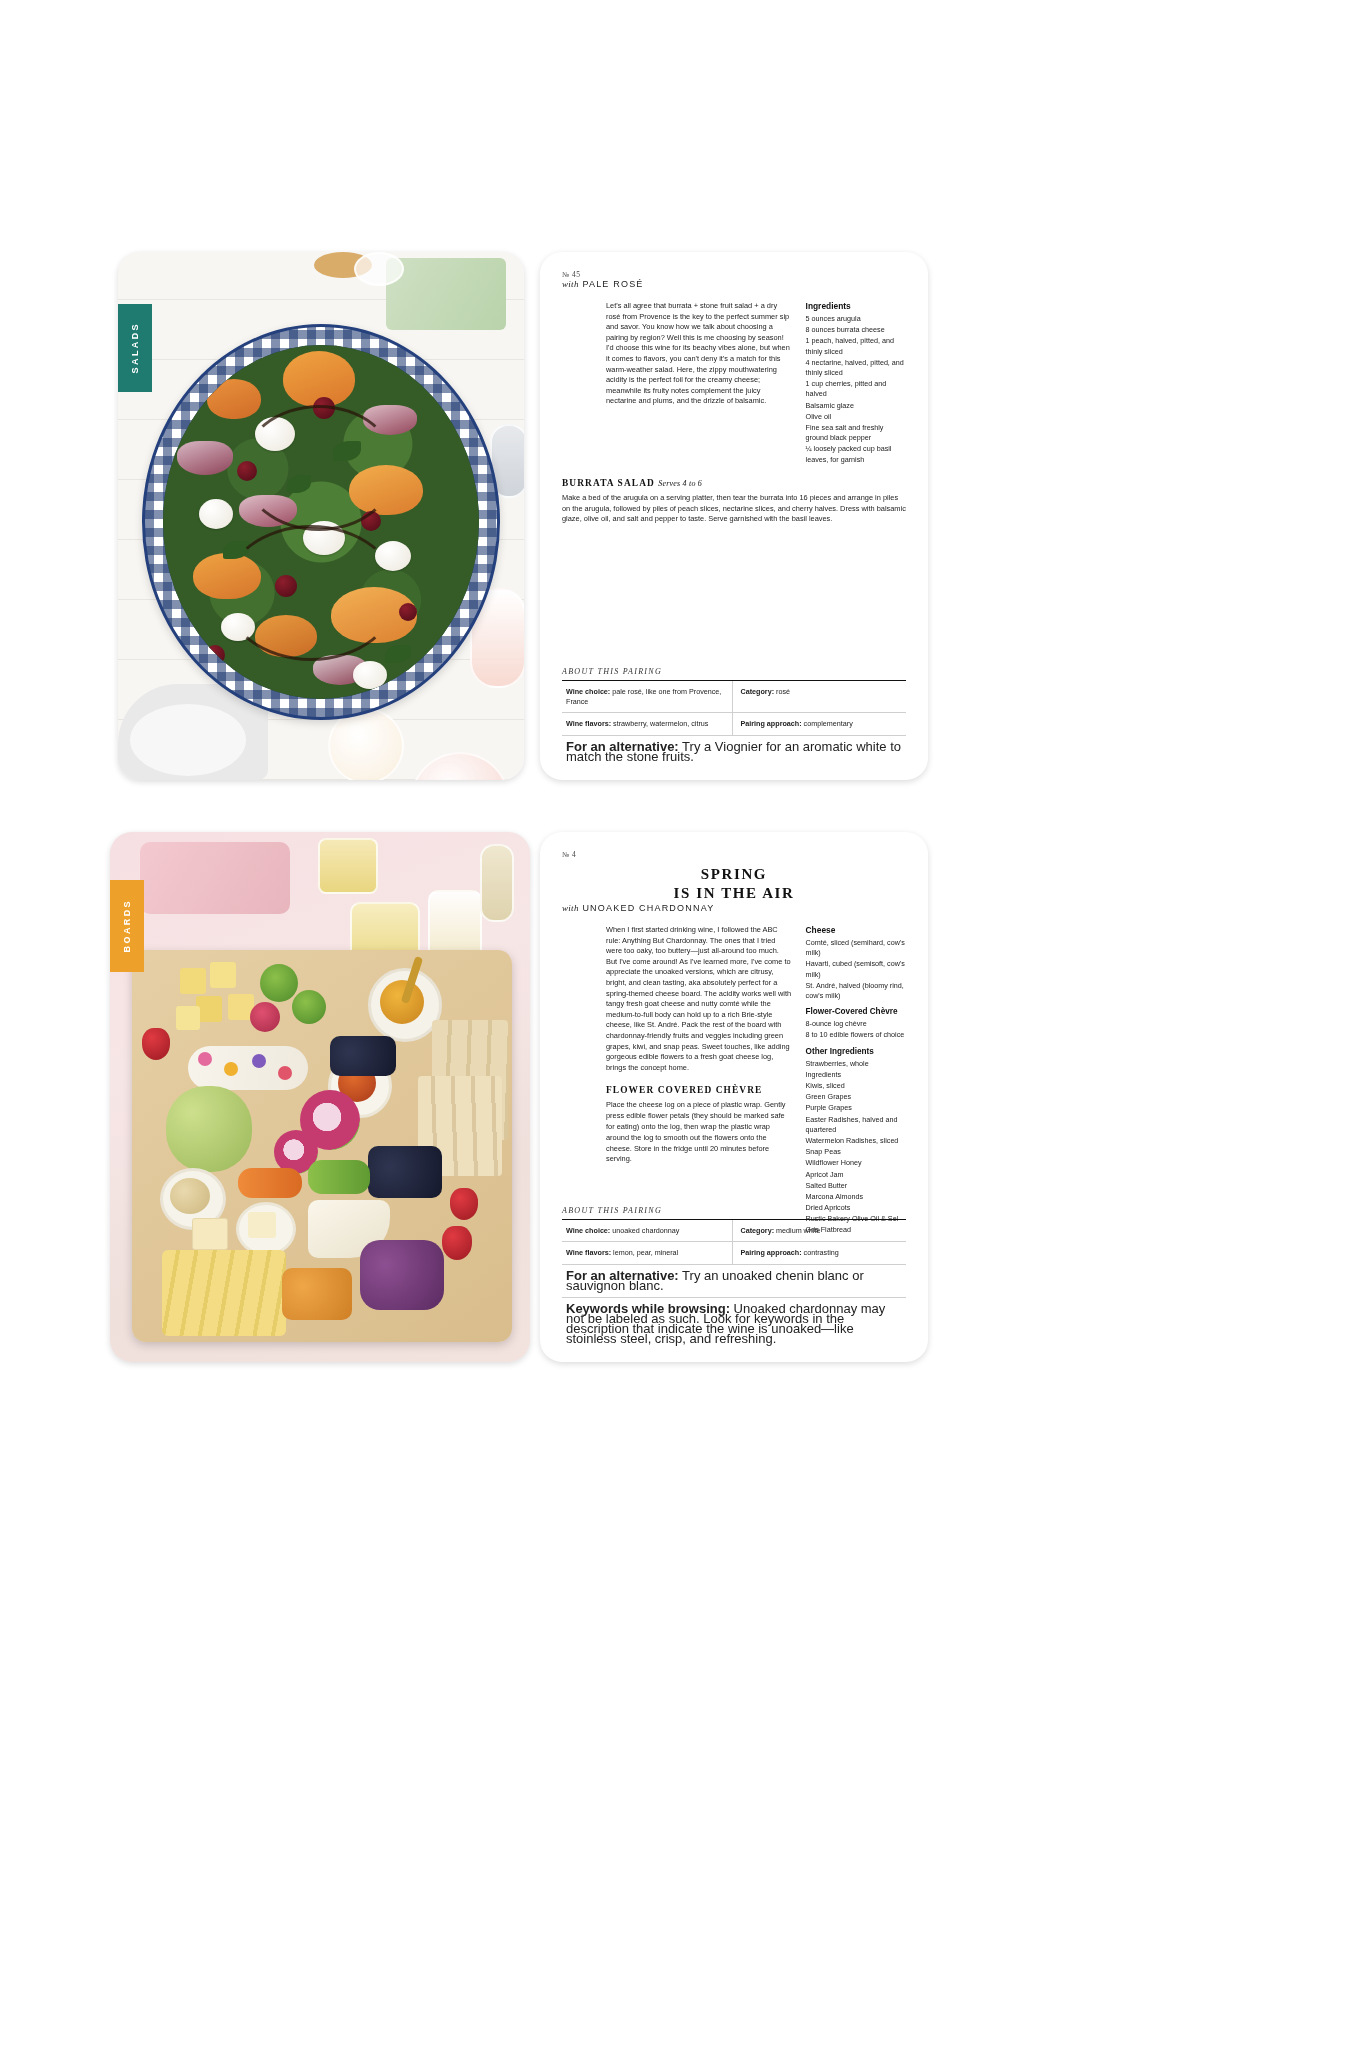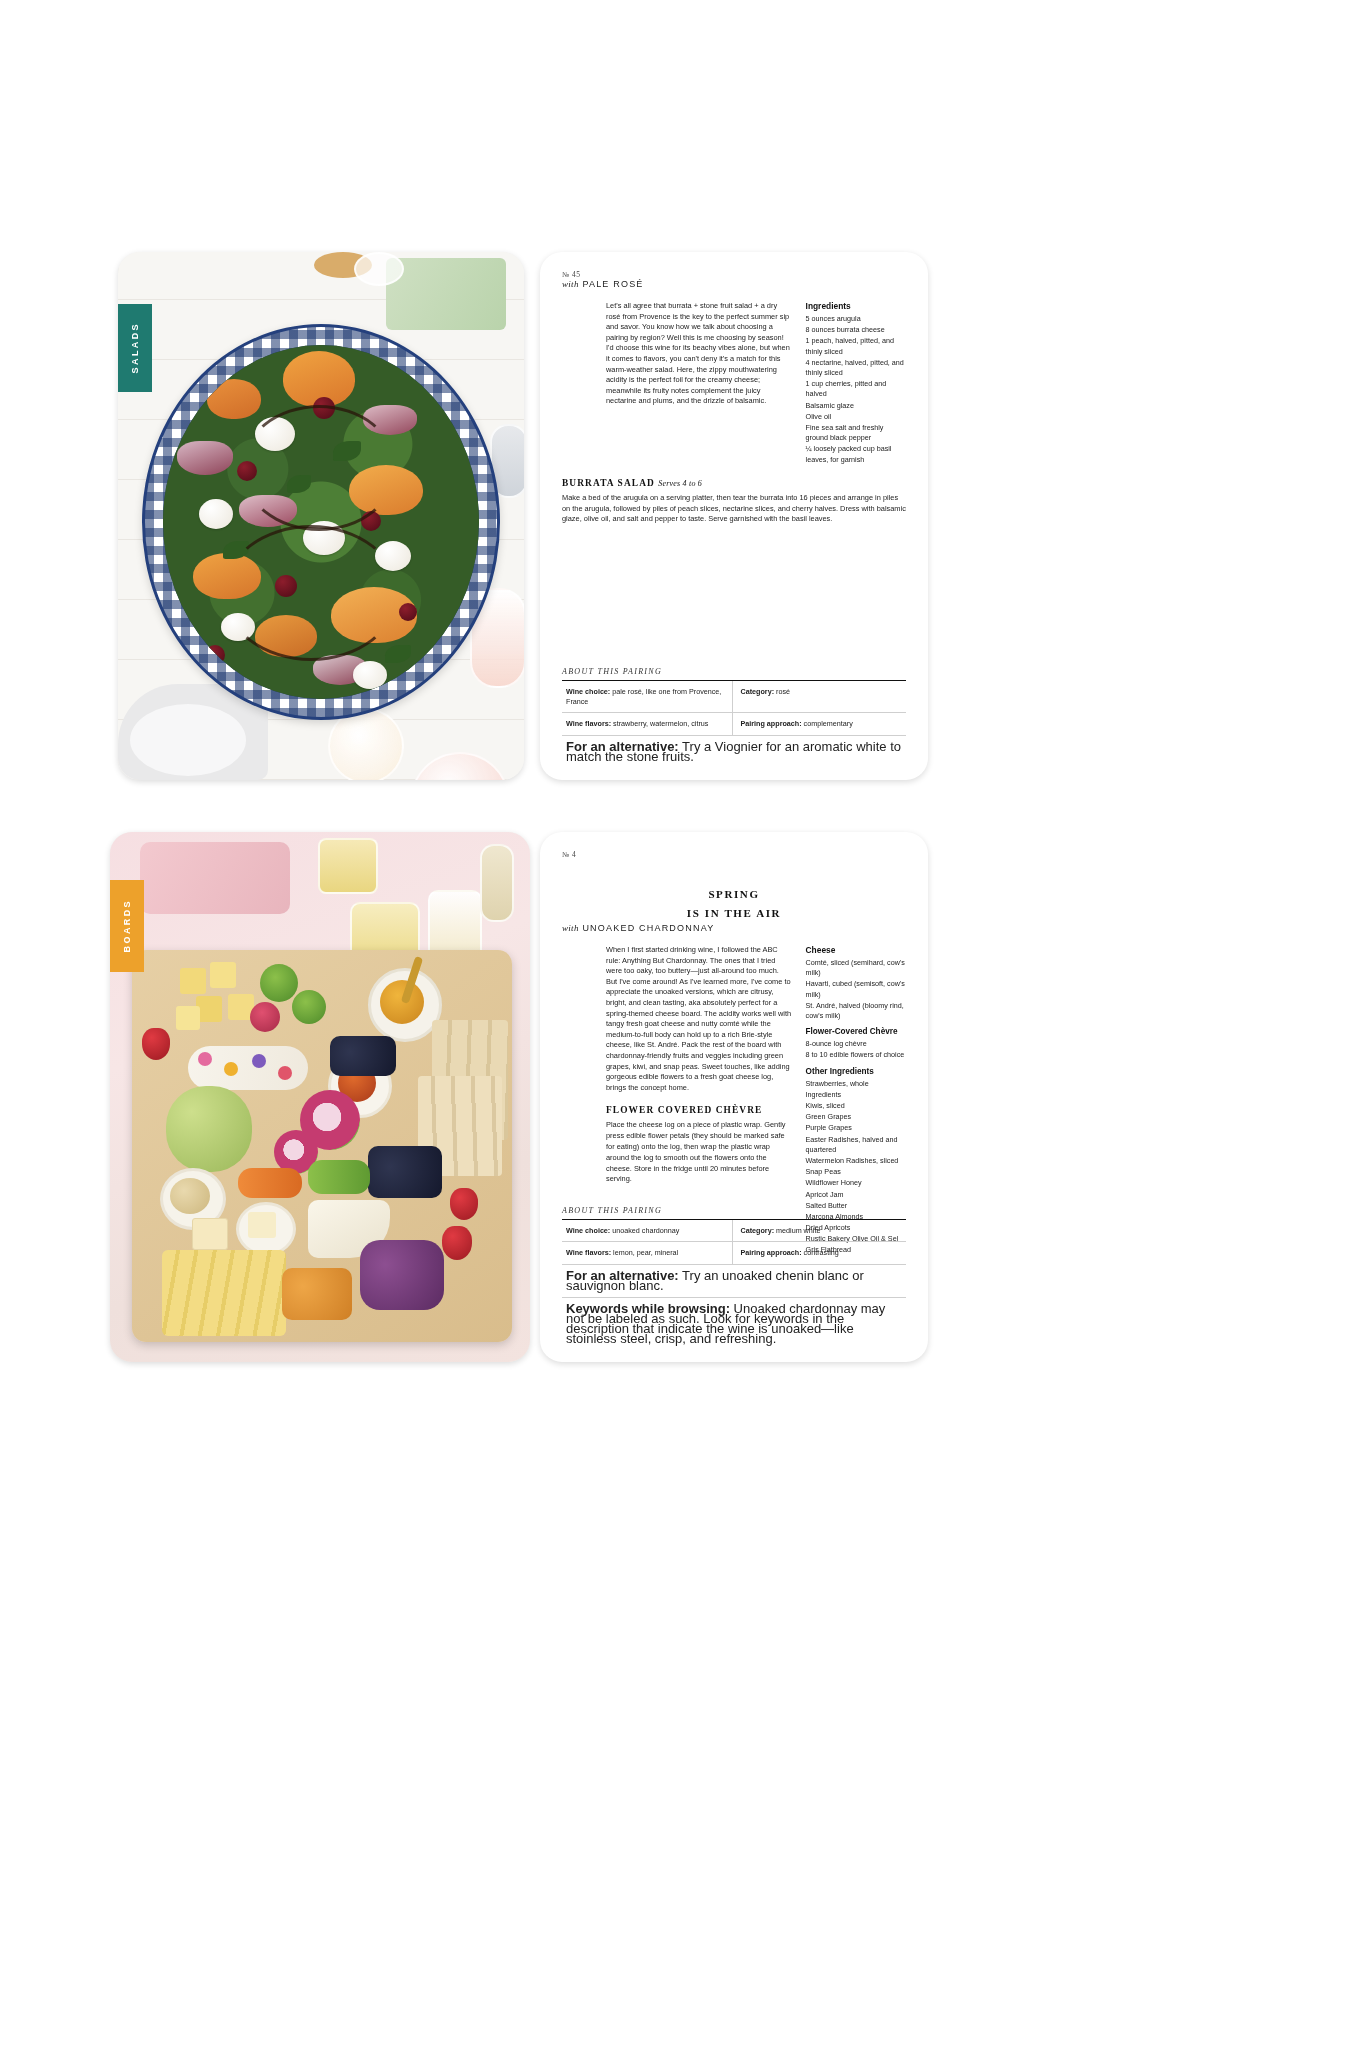--- a/index.html
+++ b/index.html
@@ -61,21 +61,21 @@
   #tab2{top:48px;height:92px;background:#eda12b;}
 
   
   #text1{left:540px;top:252px;width:388px;height:528px;}
   #text2{left:540px;top:832px;width:388px;height:530px;}
   .tc-inner{position:absolute;inset:0;padding:18px 22px 20px 22px;box-sizing:border-box;}
 
   .cardno{font-size:7.5px;color:#444;letter-spacing:.5px;font-family:"Liberation Serif",serif;}
   .title{text-align:center;font-family:"Liberation Serif",serif;font-weight:700;letter-spacing:1.6px;color:#111;}
   #text1 .title{font-size:16.5px;line-height:19px;margin-top:14px;}
-  #text2 .title{font-size:11px;line-height:19px;margin-top:26px;}
+  #text2 .title{font-size:15px;line-height:19px;margin-top:6px;}
   .subtitle{text-align:left;font-size:9px;letter-spacing:1.2px;color:#222;margin-top:0;}
   .subtitle i{font-family:"Liberation Serif",serif;font-style:italic;letter-spacing:.3px;}
 
   .cols{display:flex;gap:14px;margin-top:12px;}
   .col-left{width:218px;margin-left:44px;}
   .col-right{width:118px;}
 
   .body{font-size:7.4px;line-height:10.6px;color:#222;text-align:left;}
   .sec-head{font-family:"Liberation Serif",serif;font-size:9.4px;letter-spacing:1.1px;font-weight:700;margin-top:12px;color:#111;}
   .sec-head i{font-style:italic;font-weight:400;font-size:8px;letter-spacing:.2px;}

